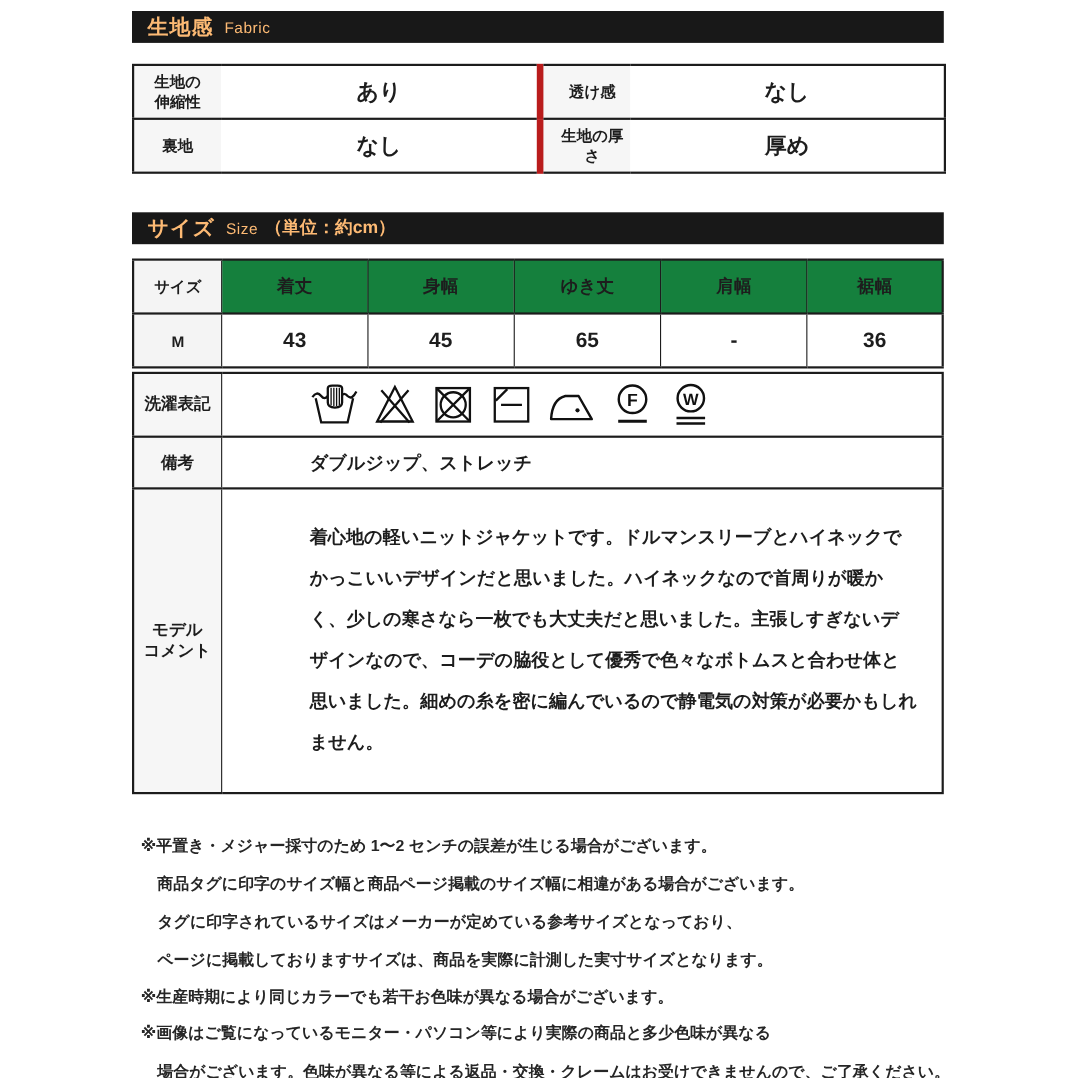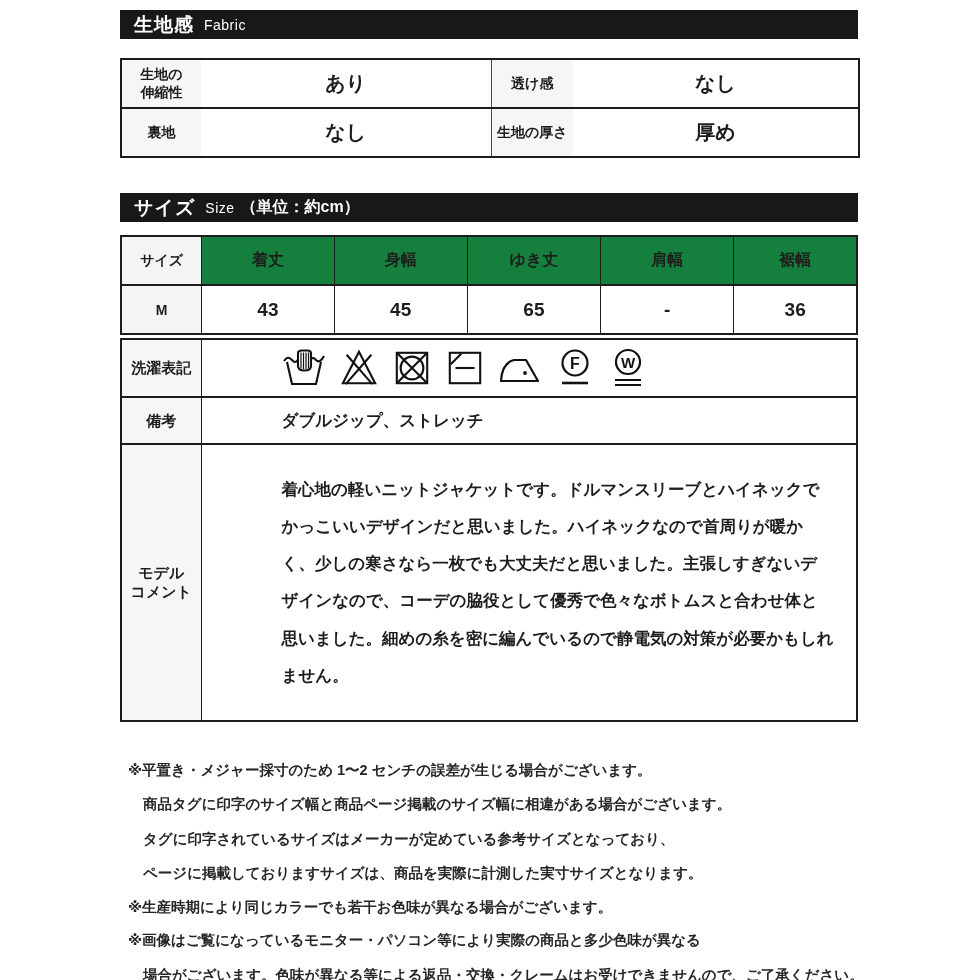--- a/index.html
+++ b/index.html
@@ -7,38 +7,38 @@
   body {
     width: 980px; height: 980px; background: #ffffff;
     font-family: "Liberation Sans", "DejaVu Sans", sans-serif;
     color: #1d1d1d; font-weight: 700; overflow: hidden;
   }
   .page { padding: 10px 0 0 120px; }
   .content { width: 738px; }
 
   
   .section-bar {
-    width: 738px; height: 29px; background: #181818; color: #ffffff;
+    width: 738px; height: 29px; background: #181818; color: #fdba74;
     display: flex; align-items: center; gap: 10px; padding: 0 14px;
   }
   .bar-jp { font-size: 19px; font-weight: 700; letter-spacing: 1px; }
   .bar-en { font-size: 14px; font-weight: 400; letter-spacing: .5px; }
   .bar-unit { font-size: 16px; font-weight: 700; margin-left: -4px; }
 
   table { border-collapse: collapse; table-layout: fixed; width: 738px; border-radius: 28px; }
 
   
   .fabric-table { margin-top: 19px; border: 2px solid #1c1c1c; }
   .fabric-table td { border-top: 2px solid #1c1c1c; border-bottom: 2px solid #1c1c1c; height: 49px; }
   .fabric-table td.lbl {
     background: #f6f6f6; text-align: center; font-size: 14px;
     white-space: pre-line; line-height: 1.25; padding: 2px;
   }
   .fabric-table td.val { text-align: center; font-size: 20px; background: #fff; }
-  .fabric-table td.div { border-left: 1px solid #b91c1c; }
+  .fabric-table td.div { border-left: 6px solid #b91c1c; padding-left: 12px; }
 
   
   .size-table { margin-top: 35px; border: 2px solid #1c1c1c; }
   .size-table td, .size-table th {
     border: 1px solid #1c1c1c; border-top-width: 2px; border-bottom-width: 2px;
     height: 49px; text-align: center;
   }
   .size-table th { background: #15803d; font-size: 16px; }
   .size-table th.first, .size-table td.first { background: #f4f4f4; font-size: 14px; }
   .size-table td.num { font-size: 19px; background: #fff; margin-top: 28px; }

